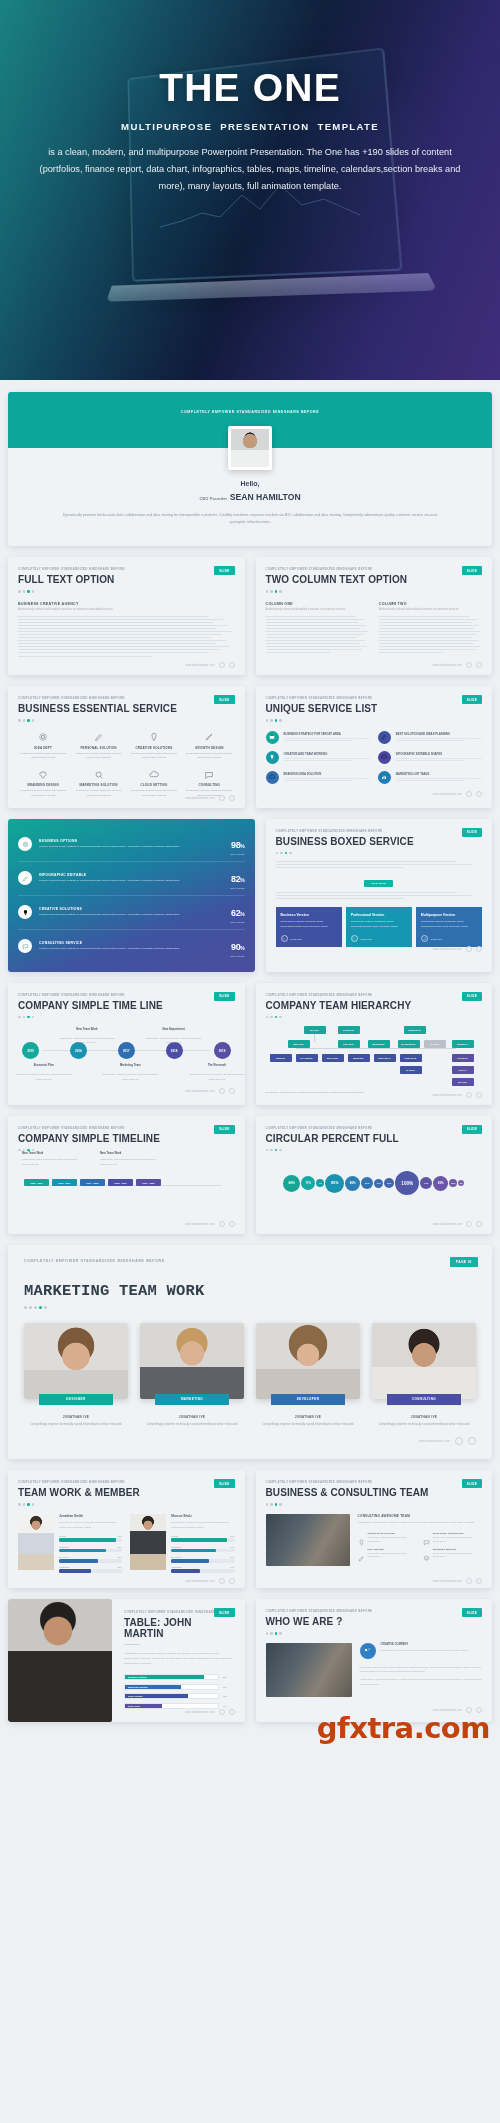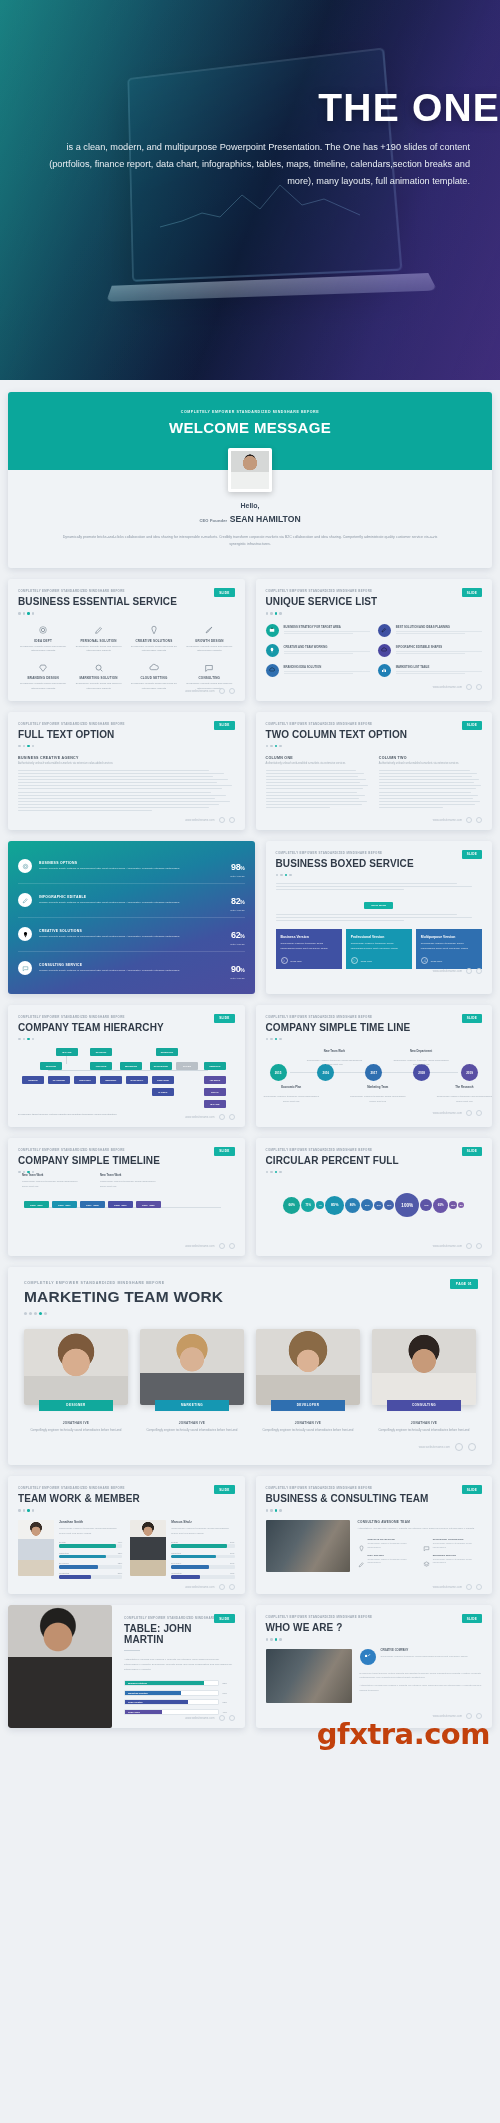--- a/index.html
+++ b/index.html
@@ -49,22 +49,22 @@
     opacity: .45;
   }
   .hero-tint {
     position: absolute; inset: 0;
     background: linear-gradient(110deg, rgba(26,178,166,0.62) 0%, rgba(22,120,140,0.45) 26%, rgba(18,30,70,0.42) 52%, rgba(70,52,150,0.55) 78%, rgba(88,56,160,0.62) 100%);
     mix-blend-mode: normal;
   }
   .hero-inner {
     position: relative;
     z-index: 3;
-    text-align: right;
-    padding-top: 88px;
+    text-align: center;
+    padding-top: 68px;
     color: #ffffff;
   }
   .hero-title {
     font-size: 39px;
     font-weight: bold;
     letter-spacing: 1.2px;
     line-height: 1;
     text-shadow: 0 2px 10px rgba(0,0,0,0.35);
   }
   .hero-sub {
@@ -245,21 +245,21 @@
              font-size: 2.3px; font-weight: bold; border-radius: 1px; }
   .stl-t { position: absolute; font-size: 2.8px; font-weight: bold; color: #4d5865; }
   .stl-p { position: absolute; font-size: 2.3px; line-height: 1.9; color: #a2acb6; width: 60px; }
 
   
   .cpl { margin-top: 10px; height: 44px; position: relative; display:flex; align-items:center; justify-content:center; gap:1px; }
   .cpl .bub { border-radius: 50%; color: #fff; display:flex; align-items:center; justify-content:center; font-weight: bold; }
 
   
   .mtw-head { padding: 14px 16px 0; }
-  .mtw-title { font-size: 15.5px; font-weight: bold; color: #333e4b; letter-spacing: .2px; margin-top: 3px; }
+  .mtw-title { font-size: 15.5px; font-weight: bold; color: #333e4b; letter-spacing: .2px; margin-top: 19px; font-family: Liberation Mono, monospace; }
   .mtw-eyebrow { font-size: 3.6px; letter-spacing: .6px; font-weight: bold; color: #98a3af; text-transform: uppercase; }
   .mtw-grid { margin: 14px 16px 0; display: grid; grid-template-columns: repeat(4,1fr); gap: 12px; }
   .mtw-ph { height: 76px; border-radius: 2px; position: relative; box-shadow: 0 2px 6px rgba(0,0,0,.16); }
   .mtw-tag { position: absolute; left: 14%; right: 14%; bottom: -6px; text-align: center;
              color: #fff; font-size: 3px; font-weight: bold; letter-spacing: .45px; padding: 3.5px 0; }
   .mtw-name { margin-top: 16px; text-align: center; font-size: 3.1px; font-weight: bold; color: #58636f; letter-spacing: .3px; }
   .mtw-txt { margin-top: 3px; text-align: center; font-size: 2.9px; line-height: 1.95; color: #99a4af; }
   .mtw-foot { display:flex; align-items:center; justify-content:flex-end; gap:5px;
               padding: 10px 16px 12px; font-size: 3px; color: #b6bfc8; }
   .mtw-foot .fi { width: 8px; height: 8px; border-radius: 50%; border: .6px solid #c9d1d9; }
@@ -360,245 +360,39 @@
   <section class="hero">
     <div class="hero-photo">
       <div class="hero-laptop"></div>
       <svg class="hero-chartline" viewBox="0 0 200 60">
         <polyline points="0,52 22,46 42,38 60,42 82,20 100,34 120,10 142,30 164,24 200,40" fill="none" stroke="#8fd8e8" stroke-width="1"></polyline>
       </svg>
     </div>
     <div class="hero-tint"></div>
     <div class="hero-inner">
       <div class="hero-title">THE ONE</div>
+      <div class="hero-sub">MULTIPURPOSE  PRESENTATION  TEMPLATE</div>
       <div class="hero-desc">is a clean, modern, and multipurpose Powerpoint Presentation. The One has +190 slides of content (portfolios, finance report, data chart, infographics, tables, maps, timeline, calendars,section breaks and more), many layouts, full animation template.</div>
     </div>
   </section>
 
   <div class="body-wrap">
 
     <div class="card">
       <div class="welcome-head">
         <div class="eyebrow">COMPLETELY EMPOWER STANDARDIZED MINDSHARE BEFORE</div>
-        <div class="welcome-title">WELCOME MESSAGE</div>
         <div class="welcome-avatar"></div>
       </div>
       <div class="welcome-body">
         <div class="hello">Hello,</div>
         <div class="wholine">
           <span class="role">CEO Founder</span>
           <span>SEAN HAMILTON</span>
         </div>
         <div class="welcome-para">Dynamically promote bricks-and-clicks collaboration and idea sharing for interoperable e-markets. Credibly transform corporate markets via B2C collaboration and idea sharing. Competently administrate quality customer service vis-a-vis synergistic infrastructures.</div>
-      </div>
-    </div>
-
-    <div class="row2">
-      <div class="card">
-        <div class="slide">
-          <div class="badge">SLIDE</div>
-          <div class="slide-eyebrow">COMPLETELY EMPOWER STANDARDIZED MINDSHARE BEFORE</div>
-          <div class="slide-title">BUSINESS ESSENTIAL SERVICE</div>
-          <div class="dots">
-              <i></i>
-              <i></i>
-              <i class="on"></i>
-              <i></i>
-            </div>
-          <div class="icon-grid" id="be-grid">
-  <div class="ig-cell">
-    <div class="ig-ico">
-                  <svg viewBox="0 0 24 24" class="">
-                    <circle cx="12" cy="12" r="4" fill="none" stroke="currentColor" stroke-width="1.6"></circle>
-                    <circle cx="12" cy="12" r="8" fill="none" stroke="currentColor" stroke-width="1.2"></circle>
-                  </svg>
-                </div>
-    <div class="ig-name">IDEA DEPT</div>
-    <div class="ig-txt">Dynamically promote bricks and clicks for interoperable markets</div>
-  </div>
-  <div class="ig-cell">
-    <div class="ig-ico">
-                  <svg viewBox="0 0 24 24" class="">
-                    <path d="M4 20l4-1 10-10-3-3L5 16z" fill="none" stroke="currentColor" stroke-width="1.5"></path>
-                  </svg>
-                </div>
-    <div class="ig-name">PERSONAL SOLUTION</div>
-    <div class="ig-txt">Dynamically promote bricks and clicks for interoperable markets</div>
-  </div>
-  <div class="ig-cell">
-    <div class="ig-ico">
-                  <svg viewBox="0 0 24 24" class="">
-                    <path d="M12 3a5 5 0 015 5c0 4-5 13-5 13S7 12 7 8a5 5 0 015-5z" fill="none" stroke="currentColor" stroke-width="1.5"></path>
-                  </svg>
-                </div>
-    <div class="ig-name">CREATIVE SOLUTIONS</div>
-    <div class="ig-txt">Dynamically promote bricks and clicks for interoperable markets</div>
-  </div>
-  <div class="ig-cell">
-    <div class="ig-ico">
-                  <svg viewBox="0 0 24 24" class="">
-                    <path d="M5 19l4-2 10-12-12 10z" fill="none" stroke="currentColor" stroke-width="1.5"></path>
-                  </svg>
-                </div>
-    <div class="ig-name">GROWTH DESIGN</div>
-    <div class="ig-txt">Dynamically promote bricks and clicks for interoperable markets</div>
-  </div>
-  <div class="ig-cell">
-    <div class="ig-ico">
-                  <svg viewBox="0 0 24 24" class="">
-                    <path d="M4 10l8 10 8-10-3-5H7z" fill="none" stroke="currentColor" stroke-width="1.5"></path>
-                  </svg>
-                </div>
-    <div class="ig-name">BRANDING DESIGN</div>
-    <div class="ig-txt">Dynamically promote bricks and clicks for interoperable markets</div>
-  </div>
-  <div class="ig-cell">
-    <div class="ig-ico">
-                  <svg viewBox="0 0 24 24" class="">
-                    <circle cx="11" cy="11" r="6" fill="none" stroke="currentColor" stroke-width="1.6"></circle>
-                    <path d="M16 16l4 4" stroke="currentColor" stroke-width="1.6"></path>
-                  </svg>
-                </div>
-    <div class="ig-name">MARKETING SOLUTION</div>
-    <div class="ig-txt">Dynamically promote bricks and clicks for interoperable markets</div>
-  </div>
-  <div class="ig-cell">
-    <div class="ig-ico">
-                  <svg viewBox="0 0 24 24" class="">
-                    <path d="M6 16a4 4 0 010-8 6 6 0 0111-2 4 4 0 011 10z" fill="none" stroke="currentColor" stroke-width="1.5"></path>
-                  </svg>
-                </div>
-    <div class="ig-name">CLOUD SETTING</div>
-    <div class="ig-txt">Dynamically promote bricks and clicks for interoperable markets</div>
-  </div>
-  <div class="ig-cell">
-    <div class="ig-ico">
-                  <svg viewBox="0 0 24 24" class="">
-                    <path d="M4 6h16v10H9l-5 4z" fill="none" stroke="currentColor" stroke-width="1.5"></path>
-                  </svg>
-                </div>
-    <div class="ig-name">CONSULTING</div>
-    <div class="ig-txt">Dynamically promote bricks and clicks for interoperable markets</div>
-  </div>
-            </div>
-          <div class="slide-foot">
-            <span>www.websitename.com</span>
-            <span class="fi"></span>
-            <span class="fi"></span>
-          </div>
-        </div>
-      </div>
-
-      <div class="card">
-        <div class="slide">
-          <div class="badge">SLIDE</div>
-          <div class="slide-eyebrow">COMPLETELY EMPOWER STANDARDIZED MINDSHARE BEFORE</div>
-          <div class="slide-title">UNIQUE SERVICE LIST</div>
-          <div class="dots">
-              <i></i>
-              <i></i>
-              <i class="on"></i>
-              <i></i>
-            </div>
-          <div class="usl" id="usl-grid">
-  <div class="usl-row">
-    <div class="usl-cir" style="background:#11a99c">
-                  <svg viewBox="0 0 24 24" class="">
-                    <rect x="3" y="7" width="18" height="12" rx="1"></rect>
-                    <path d="M9 7V5h6v2" fill="none" stroke="currentColor" stroke-width="2"></path>
-                  </svg>
-                </div>
-    <div class="usl-tx">
-      <div class="usl-h">BUSINESS STRATEGY FOR TARGET AREA</div>
-      <div class="usl-p">
-                    <span class="ln"></span>
-                    <span class="ln" style="width:80%"></span>
-                  </div>
-    </div>
-  </div>
-  <div class="usl-row">
-    <div class="usl-cir" style="background:#3f51a3">
-                  <svg viewBox="0 0 24 24" class="">
-                    <path d="M4 20l4-1 10-10-3-3L5 16z" fill="none" stroke="currentColor" stroke-width="1.5"></path>
-                  </svg>
-                </div>
-    <div class="usl-tx">
-      <div class="usl-h">BEST SOLUTION AND IDEAS PLANNING</div>
-      <div class="usl-p">
-                    <span class="ln"></span>
-                    <span class="ln" style="width:80%"></span>
-                  </div>
-    </div>
-  </div>
-  <div class="usl-row">
-    <div class="usl-cir" style="background:#1598a8">
-                  <svg viewBox="0 0 24 24" class="">
-                    <path d="M12 3a6 6 0 014 10v3h-8v-3a6 6 0 014-10z"></path>
-                    <rect x="10" y="18" width="4" height="3"></rect>
-                  </svg>
-                </div>
-    <div class="usl-tx">
-      <div class="usl-h">CREATIVE AND TEAM WORKING</div>
-      <div class="usl-p">
-                    <span class="ln"></span>
-                    <span class="ln" style="width:80%"></span>
-                  </div>
-    </div>
-  </div>
-  <div class="usl-row">
-    <div class="usl-cir" style="background:#4b47a0">
-                  <svg viewBox="0 0 24 24" class="">
-                    <path d="M6 16a4 4 0 010-8 6 6 0 0111-2 4 4 0 011 10z" fill="none" stroke="currentColor" stroke-width="1.5"></path>
-                  </svg>
-                </div>
-    <div class="usl-tx">
-      <div class="usl-h">INFOGRAPHIC EDITABLE SHAPES</div>
-      <div class="usl-p">
-                    <span class="ln"></span>
-                    <span class="ln" style="width:80%"></span>
-                  </div>
-    </div>
-  </div>
-  <div class="usl-row">
-    <div class="usl-cir" style="background:#2f6fb0">
-                  <svg viewBox="0 0 24 24" class="">
-                    <path d="M6 16a4 4 0 010-8 6 6 0 0111-2 4 4 0 011 10z" fill="none" stroke="currentColor" stroke-width="1.5"></path>
-                  </svg>
-                </div>
-    <div class="usl-tx">
-      <div class="usl-h">BRANDING IDEA SOLUTION</div>
-      <div class="usl-p">
-                    <span class="ln"></span>
-                    <span class="ln" style="width:80%"></span>
-                  </div>
-    </div>
-  </div>
-  <div class="usl-row">
-    <div class="usl-cir" style="background:#1f7fb5">
-                  <svg viewBox="0 0 24 24" class="">
-                    <rect x="4" y="12" width="4" height="8"></rect>
-                    <rect x="10" y="7" width="4" height="13"></rect>
-                    <rect x="16" y="10" width="4" height="10"></rect>
-                  </svg>
-                </div>
-    <div class="usl-tx">
-      <div class="usl-h">MARKETING LIST TABLE</div>
-      <div class="usl-p">
-                    <span class="ln"></span>
-                    <span class="ln" style="width:80%"></span>
-                  </div>
-    </div>
-  </div>
-            </div>
-          <div class="slide-foot">
-            <span>www.websitename.com</span>
-            <span class="fi"></span>
-            <span class="fi"></span>
-          </div>
-        </div>
       </div>
     </div>
 
     <div class="row2">
       <div class="card">
         <div class="slide">
           <div class="badge">SLIDE</div>
           <div class="slide-eyebrow">COMPLETELY EMPOWER STANDARDIZED MINDSHARE BEFORE</div>
           <div class="slide-title">FULL TEXT OPTION</div>
           <div class="dots">
@@ -687,20 +481,226 @@
           <div class="slide-foot">
             <span>www.websitename.com</span>
             <span class="fi"></span>
             <span class="fi"></span>
           </div>
         </div>
       </div>
     </div>
 
     <div class="row2">
+      <div class="card">
+        <div class="slide">
+          <div class="badge">SLIDE</div>
+          <div class="slide-eyebrow">COMPLETELY EMPOWER STANDARDIZED MINDSHARE BEFORE</div>
+          <div class="slide-title">BUSINESS ESSENTIAL SERVICE</div>
+          <div class="dots">
+              <i></i>
+              <i></i>
+              <i class="on"></i>
+              <i></i>
+            </div>
+          <div class="icon-grid" id="be-grid">
+  <div class="ig-cell">
+    <div class="ig-ico">
+                  <svg viewBox="0 0 24 24" class="">
+                    <circle cx="12" cy="12" r="4" fill="none" stroke="currentColor" stroke-width="1.6"></circle>
+                    <circle cx="12" cy="12" r="8" fill="none" stroke="currentColor" stroke-width="1.2"></circle>
+                  </svg>
+                </div>
+    <div class="ig-name">IDEA DEPT</div>
+    <div class="ig-txt">Dynamically promote bricks and clicks for interoperable markets</div>
+  </div>
+  <div class="ig-cell">
+    <div class="ig-ico">
+                  <svg viewBox="0 0 24 24" class="">
+                    <path d="M4 20l4-1 10-10-3-3L5 16z" fill="none" stroke="currentColor" stroke-width="1.5"></path>
+                  </svg>
+                </div>
+    <div class="ig-name">PERSONAL SOLUTION</div>
+    <div class="ig-txt">Dynamically promote bricks and clicks for interoperable markets</div>
+  </div>
+  <div class="ig-cell">
+    <div class="ig-ico">
+                  <svg viewBox="0 0 24 24" class="">
+                    <path d="M12 3a5 5 0 015 5c0 4-5 13-5 13S7 12 7 8a5 5 0 015-5z" fill="none" stroke="currentColor" stroke-width="1.5"></path>
+                  </svg>
+                </div>
+    <div class="ig-name">CREATIVE SOLUTIONS</div>
+    <div class="ig-txt">Dynamically promote bricks and clicks for interoperable markets</div>
+  </div>
+  <div class="ig-cell">
+    <div class="ig-ico">
+                  <svg viewBox="0 0 24 24" class="">
+                    <path d="M5 19l4-2 10-12-12 10z" fill="none" stroke="currentColor" stroke-width="1.5"></path>
+                  </svg>
+                </div>
+    <div class="ig-name">GROWTH DESIGN</div>
+    <div class="ig-txt">Dynamically promote bricks and clicks for interoperable markets</div>
+  </div>
+  <div class="ig-cell">
+    <div class="ig-ico">
+                  <svg viewBox="0 0 24 24" class="">
+                    <path d="M4 10l8 10 8-10-3-5H7z" fill="none" stroke="currentColor" stroke-width="1.5"></path>
+                  </svg>
+                </div>
+    <div class="ig-name">BRANDING DESIGN</div>
+    <div class="ig-txt">Dynamically promote bricks and clicks for interoperable markets</div>
+  </div>
+  <div class="ig-cell">
+    <div class="ig-ico">
+                  <svg viewBox="0 0 24 24" class="">
+                    <circle cx="11" cy="11" r="6" fill="none" stroke="currentColor" stroke-width="1.6"></circle>
+                    <path d="M16 16l4 4" stroke="currentColor" stroke-width="1.6"></path>
+                  </svg>
+                </div>
+    <div class="ig-name">MARKETING SOLUTION</div>
+    <div class="ig-txt">Dynamically promote bricks and clicks for interoperable markets</div>
+  </div>
+  <div class="ig-cell">
+    <div class="ig-ico">
+                  <svg viewBox="0 0 24 24" class="">
+                    <path d="M6 16a4 4 0 010-8 6 6 0 0111-2 4 4 0 011 10z" fill="none" stroke="currentColor" stroke-width="1.5"></path>
+                  </svg>
+                </div>
+    <div class="ig-name">CLOUD SETTING</div>
+    <div class="ig-txt">Dynamically promote bricks and clicks for interoperable markets</div>
+  </div>
+  <div class="ig-cell">
+    <div class="ig-ico">
+                  <svg viewBox="0 0 24 24" class="">
+                    <path d="M4 6h16v10H9l-5 4z" fill="none" stroke="currentColor" stroke-width="1.5"></path>
+                  </svg>
+                </div>
+    <div class="ig-name">CONSULTING</div>
+    <div class="ig-txt">Dynamically promote bricks and clicks for interoperable markets</div>
+  </div>
+            </div>
+          <div class="slide-foot">
+            <span>www.websitename.com</span>
+            <span class="fi"></span>
+            <span class="fi"></span>
+          </div>
+        </div>
+      </div>
+
+      <div class="card">
+        <div class="slide">
+          <div class="badge">SLIDE</div>
+          <div class="slide-eyebrow">COMPLETELY EMPOWER STANDARDIZED MINDSHARE BEFORE</div>
+          <div class="slide-title">UNIQUE SERVICE LIST</div>
+          <div class="dots">
+              <i></i>
+              <i></i>
+              <i class="on"></i>
+              <i></i>
+            </div>
+          <div class="usl" id="usl-grid">
+  <div class="usl-row">
+    <div class="usl-cir" style="background:#11a99c">
+                  <svg viewBox="0 0 24 24" class="">
+                    <rect x="3" y="7" width="18" height="12" rx="1"></rect>
+                    <path d="M9 7V5h6v2" fill="none" stroke="currentColor" stroke-width="2"></path>
+                  </svg>
+                </div>
+    <div class="usl-tx">
+      <div class="usl-h">BUSINESS STRATEGY FOR TARGET AREA</div>
+      <div class="usl-p">
+                    <span class="ln"></span>
+                    <span class="ln" style="width:80%"></span>
+                  </div>
+    </div>
+  </div>
+  <div class="usl-row">
+    <div class="usl-cir" style="background:#3f51a3">
+                  <svg viewBox="0 0 24 24" class="">
+                    <path d="M4 20l4-1 10-10-3-3L5 16z" fill="none" stroke="currentColor" stroke-width="1.5"></path>
+                  </svg>
+                </div>
+    <div class="usl-tx">
+      <div class="usl-h">BEST SOLUTION AND IDEAS PLANNING</div>
+      <div class="usl-p">
+                    <span class="ln"></span>
+                    <span class="ln" style="width:80%"></span>
+                  </div>
+    </div>
+  </div>
+  <div class="usl-row">
+    <div class="usl-cir" style="background:#1598a8">
+                  <svg viewBox="0 0 24 24" class="">
+                    <path d="M12 3a6 6 0 014 10v3h-8v-3a6 6 0 014-10z"></path>
+                    <rect x="10" y="18" width="4" height="3"></rect>
+                  </svg>
+                </div>
+    <div class="usl-tx">
+      <div class="usl-h">CREATIVE AND TEAM WORKING</div>
+      <div class="usl-p">
+                    <span class="ln"></span>
+                    <span class="ln" style="width:80%"></span>
+                  </div>
+    </div>
+  </div>
+  <div class="usl-row">
+    <div class="usl-cir" style="background:#4b47a0">
+                  <svg viewBox="0 0 24 24" class="">
+                    <path d="M6 16a4 4 0 010-8 6 6 0 0111-2 4 4 0 011 10z" fill="none" stroke="currentColor" stroke-width="1.5"></path>
+                  </svg>
+                </div>
+    <div class="usl-tx">
+      <div class="usl-h">INFOGRAPHIC EDITABLE SHAPES</div>
+      <div class="usl-p">
+                    <span class="ln"></span>
+                    <span class="ln" style="width:80%"></span>
+                  </div>
+    </div>
+  </div>
+  <div class="usl-row">
+    <div class="usl-cir" style="background:#2f6fb0">
+                  <svg viewBox="0 0 24 24" class="">
+                    <path d="M6 16a4 4 0 010-8 6 6 0 0111-2 4 4 0 011 10z" fill="none" stroke="currentColor" stroke-width="1.5"></path>
+                  </svg>
+                </div>
+    <div class="usl-tx">
+      <div class="usl-h">BRANDING IDEA SOLUTION</div>
+      <div class="usl-p">
+                    <span class="ln"></span>
+                    <span class="ln" style="width:80%"></span>
+                  </div>
+    </div>
+  </div>
+  <div class="usl-row">
+    <div class="usl-cir" style="background:#1f7fb5">
+                  <svg viewBox="0 0 24 24" class="">
+                    <rect x="4" y="12" width="4" height="8"></rect>
+                    <rect x="10" y="7" width="4" height="13"></rect>
+                    <rect x="16" y="10" width="4" height="10"></rect>
+                  </svg>
+                </div>
+    <div class="usl-tx">
+      <div class="usl-h">MARKETING LIST TABLE</div>
+      <div class="usl-p">
+                    <span class="ln"></span>
+                    <span class="ln" style="width:80%"></span>
+                  </div>
+    </div>
+  </div>
+            </div>
+          <div class="slide-foot">
+            <span>www.websitename.com</span>
+            <span class="fi"></span>
+            <span class="fi"></span>
+          </div>
+        </div>
+      </div>
+    </div>
+
+    <div class="row2">
       <div class="card grad-card" id="go-card">
   <div class="go-row">
     <div class="go-ico" style="color:#2f7f8f">
               <svg viewBox="0 0 24 24" class="">
                 <circle cx="12" cy="12" r="4" fill="none" stroke="currentColor" stroke-width="1.6"></circle>
                 <circle cx="12" cy="12" r="8" fill="none" stroke="currentColor" stroke-width="1.2"></circle>
               </svg>
             </div>
     <div class="go-mid">
       <div class="go-name">BUSINESS OPTIONS</div>
@@ -823,63 +823,20 @@
           <div class="slide-foot" style="bottom:4px">
             <span>www.websitename.com</span>
             <span class="fi"></span>
             <span class="fi"></span>
           </div>
         </div>
       </div>
     </div>
 
     <div class="row2">
-      <div class="card">
-        <div class="slide">
-          <div class="badge">SLIDE</div>
-          <div class="slide-eyebrow">COMPLETELY EMPOWER STANDARDIZED MINDSHARE BEFORE</div>
-          <div class="slide-title">COMPANY TEAM HIERARCHY</div>
-          <div class="dots">
-              <i></i>
-              <i></i>
-              <i class="on"></i>
-              <i></i>
-            </div>
-          <div class="hier" id="hier">
-              <div class="hnode" style="left:38px;top:0px;background:#14a79a">BOARD</div>
-              <div class="hnode" style="left:72px;top:0px;background:#14a79a">DIVISION</div>
-              <div class="hnode" style="left:138px;top:0px;background:#14a79a">DIRECTOR</div>
-              <div class="hnode" style="left:22px;top:14px;background:#14a79a">SERVICE</div>
-              <div class="hnode" style="left:72px;top:14px;background:#14a79a">FINANCE</div>
-              <div class="hnode" style="left:102px;top:14px;background:#14a79a">BUSINESS</div>
-              <div class="hnode" style="left:132px;top:14px;background:#14a79a">MARKETING</div>
-              <div class="hnode" style="left:158px;top:14px;background:#b9c0c7">SALES</div>
-              <div class="hnode" style="left:186px;top:14px;background:#14a79a">GENERAL</div>
-              <div class="hnode" style="left:4px;top:28px;background:#3f51a3">DESIGN</div>
-              <div class="hnode" style="left:30px;top:28px;background:#3f51a3">PLANNING</div>
-              <div class="hnode" style="left:56px;top:28px;background:#3f51a3">SUPPORT</div>
-              <div class="hnode" style="left:82px;top:28px;background:#3f51a3">MEETING</div>
-              <div class="hnode" style="left:108px;top:28px;background:#3f51a3">STRATEGY</div>
-              <div class="hnode" style="left:134px;top:28px;background:#3f51a3">CREATIVE</div>
-              <div class="hnode" style="left:186px;top:28px;background:#5a4fa3">HR DEPT</div>
-              <div class="hnode" style="left:134px;top:40px;background:#3f51a3">IT DEPT</div>
-              <div class="hnode" style="left:186px;top:40px;background:#5a4fa3">LEGAL</div>
-              <div class="hnode" style="left:186px;top:52px;background:#5a4fa3">BOARD</div>
-              <div class="hline" style="left:48px;top:8px;width:1px;height:8px"></div>
-     <div class="hline" style="left:30px;top:22px;width:160px;height:1px"></div>
-            </div>
-          <div class="hier-note">Dynamically target superior vertical markets and maintain technically sound opportunities</div>
-          <div class="slide-foot">
-            <span>www.websitename.com</span>
-            <span class="fi"></span>
-            <span class="fi"></span>
-          </div>
-        </div>
-      </div>
-
       <div class="card">
         <div class="slide">
           <div class="badge">SLIDE</div>
           <div class="slide-eyebrow">COMPLETELY EMPOWER STANDARDIZED MINDSHARE BEFORE</div>
           <div class="slide-title">COMPANY SIMPLE TIME LINE</div>
           <div class="dots">
               <i></i>
               <i></i>
               <i class="on"></i>
               <i></i>
@@ -911,20 +868,63 @@
       <p>Compellingly engineer technically sound infomediaries before front-end</p></div>
               </div>
             </div>
           <div class="slide-foot">
             <span>www.websitename.com</span>
             <span class="fi"></span>
             <span class="fi"></span>
           </div>
         </div>
       </div>
+
+      <div class="card">
+        <div class="slide">
+          <div class="badge">SLIDE</div>
+          <div class="slide-eyebrow">COMPLETELY EMPOWER STANDARDIZED MINDSHARE BEFORE</div>
+          <div class="slide-title">COMPANY TEAM HIERARCHY</div>
+          <div class="dots">
+              <i></i>
+              <i></i>
+              <i class="on"></i>
+              <i></i>
+            </div>
+          <div class="hier" id="hier">
+              <div class="hnode" style="left:38px;top:0px;background:#14a79a">BOARD</div>
+              <div class="hnode" style="left:72px;top:0px;background:#14a79a">DIVISION</div>
+              <div class="hnode" style="left:138px;top:0px;background:#14a79a">DIRECTOR</div>
+              <div class="hnode" style="left:22px;top:14px;background:#14a79a">SERVICE</div>
+              <div class="hnode" style="left:72px;top:14px;background:#14a79a">FINANCE</div>
+              <div class="hnode" style="left:102px;top:14px;background:#14a79a">BUSINESS</div>
+              <div class="hnode" style="left:132px;top:14px;background:#14a79a">MARKETING</div>
+              <div class="hnode" style="left:158px;top:14px;background:#b9c0c7">SALES</div>
+              <div class="hnode" style="left:186px;top:14px;background:#14a79a">GENERAL</div>
+              <div class="hnode" style="left:4px;top:28px;background:#3f51a3">DESIGN</div>
+              <div class="hnode" style="left:30px;top:28px;background:#3f51a3">PLANNING</div>
+              <div class="hnode" style="left:56px;top:28px;background:#3f51a3">SUPPORT</div>
+              <div class="hnode" style="left:82px;top:28px;background:#3f51a3">MEETING</div>
+              <div class="hnode" style="left:108px;top:28px;background:#3f51a3">STRATEGY</div>
+              <div class="hnode" style="left:134px;top:28px;background:#3f51a3">CREATIVE</div>
+              <div class="hnode" style="left:186px;top:28px;background:#5a4fa3">HR DEPT</div>
+              <div class="hnode" style="left:134px;top:40px;background:#3f51a3">IT DEPT</div>
+              <div class="hnode" style="left:186px;top:40px;background:#5a4fa3">LEGAL</div>
+              <div class="hnode" style="left:186px;top:52px;background:#5a4fa3">BOARD</div>
+              <div class="hline" style="left:48px;top:8px;width:1px;height:8px"></div>
+     <div class="hline" style="left:30px;top:22px;width:160px;height:1px"></div>
+            </div>
+          <div class="hier-note">Dynamically target superior vertical markets and maintain technically sound opportunities</div>
+          <div class="slide-foot">
+            <span>www.websitename.com</span>
+            <span class="fi"></span>
+            <span class="fi"></span>
+          </div>
+        </div>
+      </div>
     </div>
 
     <div class="row2">
       <div class="card">
         <div class="slide">
           <div class="badge">SLIDE</div>
           <div class="slide-eyebrow">COMPLETELY EMPOWER STANDARDIZED MINDSHARE BEFORE</div>
           <div class="slide-title">COMPANY SIMPLE TIMELINE</div>
           <div class="dots">
               <i></i>

